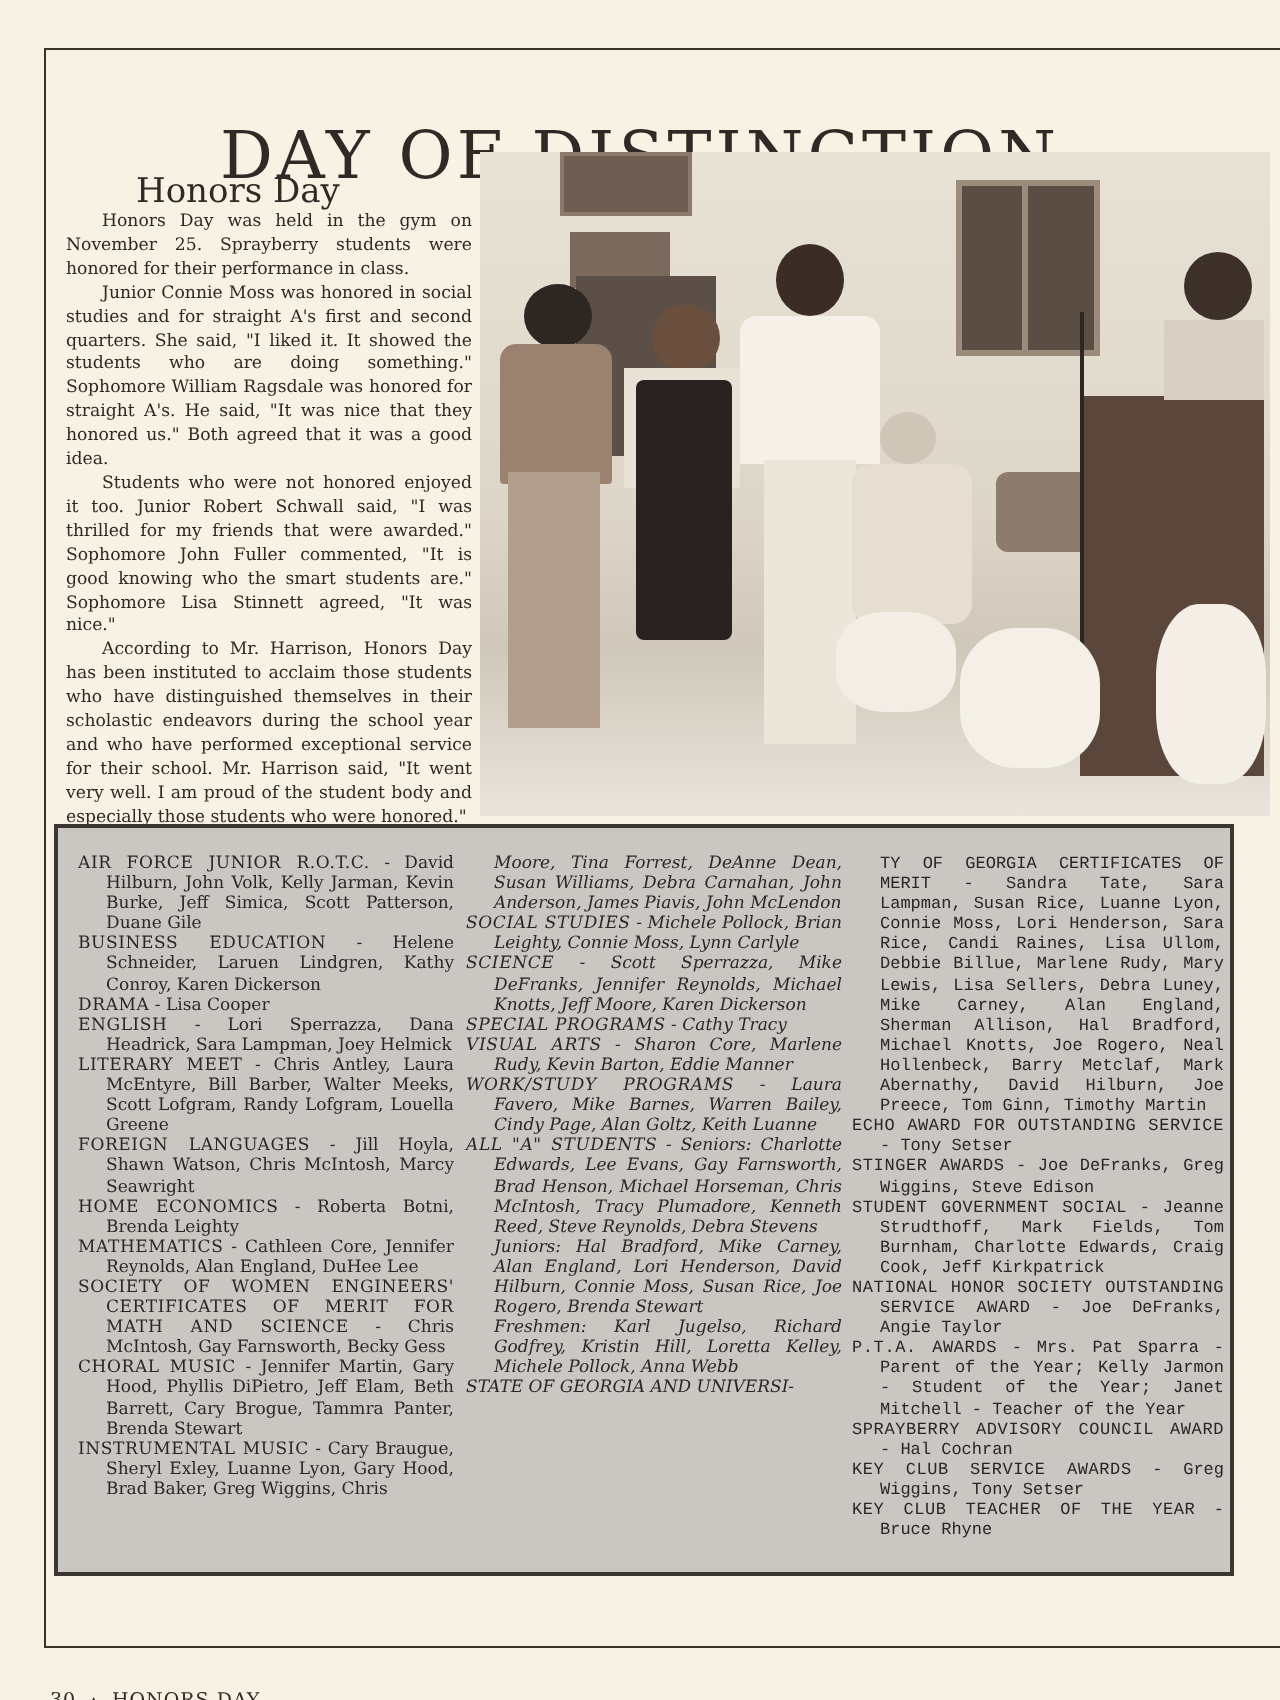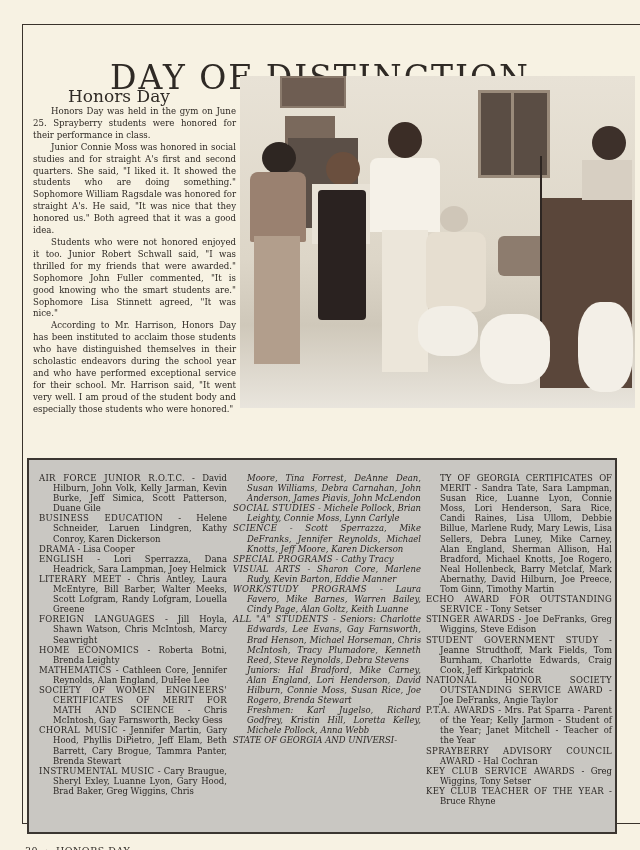--- a/index.html
+++ b/index.html
@@ -33,52 +33,52 @@
       color: #2e2924;
     }
     .story p { margin: 0; text-indent: 18px; }
     .photo {
       position: absolute; left: 240px; top: 76px; width: 395px; height: 332px;
       background: linear-gradient(180deg, #e8e2d6 0%, #ddd6c8 55%, #cfc8ba 75%, #e9e5dd 100%);
       overflow: hidden;
     }
     .photo .shape { position: absolute; }
     .box {
-      position: absolute; left: 27px; top: 458px; width: 590px; height: 376px;
+      position: absolute; left: 27px; top: 412px; width: 590px; height: 376px;
       background: #c9c7c2;
       border: 2.5px solid #3b3631;
       box-sizing: border-box;
     }
     .col {
       position: absolute; top: 13px; width: 188px;
       font-size: 8.5px; line-height: 10.1px; color: #2a2623;
       text-align: justify;
     }
     .col1 { left: 10px; }
     .col2 { left: 204px; font-style: italic; }
-    .col3 { left: 397px; width: 186px; }
+    .col3 { left: 397px; width: 186px; font-family: Liberation Mono, monospace; }
     .entry { padding-left: 14px; text-indent: -14px; margin: 0; }
     .entry .cat { letter-spacing: 0.3px; }
     .sub { padding-left: 14px; margin: 0; }
     .footer {
       position: absolute; left: 25px; top: 817px;
       font-size: 9.5px; color: #2f2a25; letter-spacing: 0.5px; margin-top: 28px;
     }
     .footer .tri { font-size: 7px; margin: 0 6px; }
   </style>
 </head>
 <body>
 
 <div class="outer-frame"></div>
 
 <h1 class="title">DAY OF DISTINCTION</h1>
 <div class="subhead">Honors Day</div>
 
 <div class="story">
-  <p>Honors Day was held in the gym on June 25. Sprayberry students were honored for their performance in class.</p>
+  <p>Honors Day was held in the gym on November 25. Sprayberry students were honored for their performance in class.</p>
   <p>Junior Connie Moss was honored in social studies and for straight A's first and second quarters. She said, "I liked it. It showed the students who are doing something." Sophomore William Ragsdale was honored for straight A's. He said, "It was nice that they honored us." Both agreed that it was a good idea.</p>
   <p>Students who were not honored enjoyed it too. Junior Robert Schwall said, "I was thrilled for my friends that were awarded." Sophomore John Fuller commented, "It is good knowing who the smart students are." Sophomore Lisa Stinnett agreed, "It was nice."</p>
   <p>According to Mr. Harrison, Honors Day has been instituted to acclaim those students who have distinguished themselves in their scholastic endeavors during the school year and who have performed exceptional service for their school. Mr. Harrison said, "It went very well. I am proud of the student body and especially those students who were honored."</p>
 </div>
 
 <div class="photo" title="Students standing on gym floor beside a woman speaking at a podium with microphone; flowers in foreground">
 
   <div class="shape" style="left:40px;top:0;width:62px;height:28px;background:#6e5d52;border:2px solid #8a7a6c;"></div>
   <div class="shape" style="left:45px;top:40px;width:50px;height:28px;background:#7a695c;"></div>
   <div class="shape" style="left:238px;top:14px;width:66px;height:82px;background:#5a4d44;border:3px solid #9a8b7b;"></div>
@@ -139,21 +139,21 @@
     <p class="entry"><span class="cat">ALL "A" STUDENTS</span> - <span>Seniors:</span> <span>Charlotte Edwards, Lee Evans, Gay Farnsworth, Brad Henson, Michael Horseman, Chris McIntosh, Tracy Plumadore, Kenneth Reed, Steve Reynolds, Debra Stevens</span></p>
     <p class="sub"><span>Juniors:</span> <span>Hal Bradford, Mike Carney, Alan England, Lori Henderson, David Hilburn, Connie Moss, Susan Rice, Joe Rogero, Brenda Stewart</span></p>
     <p class="sub"><span>Freshmen:</span> <span>Karl Jugelso, Richard Godfrey, Kristin Hill, Loretta Kelley, Michele Pollock, Anna Webb</span></p>
     <p class="entry">STATE OF GEORGIA AND UNIVERSI-</p>
   </div>
 
   <div class="col col3">
     <p class="sub"><span class="cat">TY OF GEORGIA CERTIFICATES OF MERIT</span> - <span>Sandra Tate, Sara Lampman, Susan Rice, Luanne Lyon, Connie Moss, Lori Henderson, Sara Rice, Candi Raines, Lisa Ullom, Debbie Billue, Marlene Rudy, Mary Lewis, Lisa Sellers, Debra Luney, Mike Carney, Alan England, Sherman Allison, Hal Bradford, Michael Knotts, Joe Rogero, Neal Hollenbeck, Barry Metclaf, Mark Abernathy, David Hilburn, Joe Preece, Tom Ginn, Timothy Martin</span></p>
     <p class="entry"><span class="cat">ECHO AWARD FOR OUTSTANDING SERVICE</span> - <span>Tony Setser</span></p>
     <p class="entry"><span class="cat">STINGER AWARDS</span> - <span>Joe DeFranks, Greg Wiggins, Steve Edison</span></p>
-    <p class="entry"><span class="cat">STUDENT GOVERNMENT STUDY</span> - <span>Jeanne Strudthoff, Mark Fields, Tom Burnham, Charlotte Edwards, Craig Cook, Jeff Kirkpatrick</span></p>
+    <p class="entry"><span class="cat">STUDENT GOVERNMENT SOCIAL</span> - <span>Jeanne Strudthoff, Mark Fields, Tom Burnham, Charlotte Edwards, Craig Cook, Jeff Kirkpatrick</span></p>
     <p class="entry"><span class="cat">NATIONAL HONOR SOCIETY OUTSTANDING SERVICE AWARD</span> - <span>Joe DeFranks, Angie Taylor</span></p>
     <p class="entry"><span class="cat">P.T.A. AWARDS</span> - <span>Mrs. Pat Sparra - Parent of the Year; Kelly Jarmon - Student of the Year; Janet Mitchell - Teacher of the Year</span></p>
     <p class="entry"><span class="cat">SPRAYBERRY ADVISORY COUNCIL AWARD</span> - <span>Hal Cochran</span></p>
     <p class="entry"><span class="cat">KEY CLUB SERVICE AWARDS</span> - <span>Greg Wiggins, Tony Setser</span></p>
     <p class="entry"><span class="cat">KEY CLUB TEACHER OF THE YEAR</span> - <span>Bruce Rhyne</span></p>
   </div>
 </div>
 
 <div class="footer">
   <span>30</span><span class="tri">▲</span><span>HONORS DAY</span>

